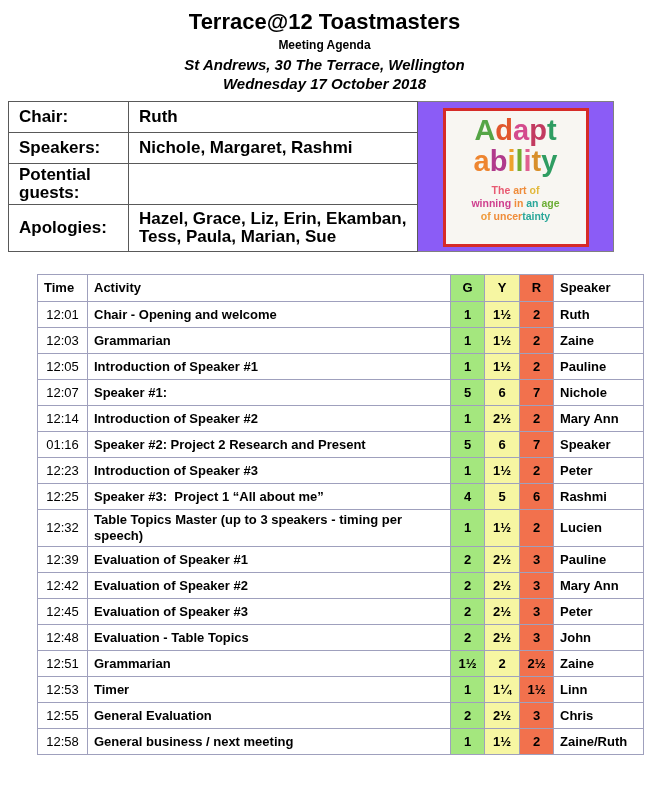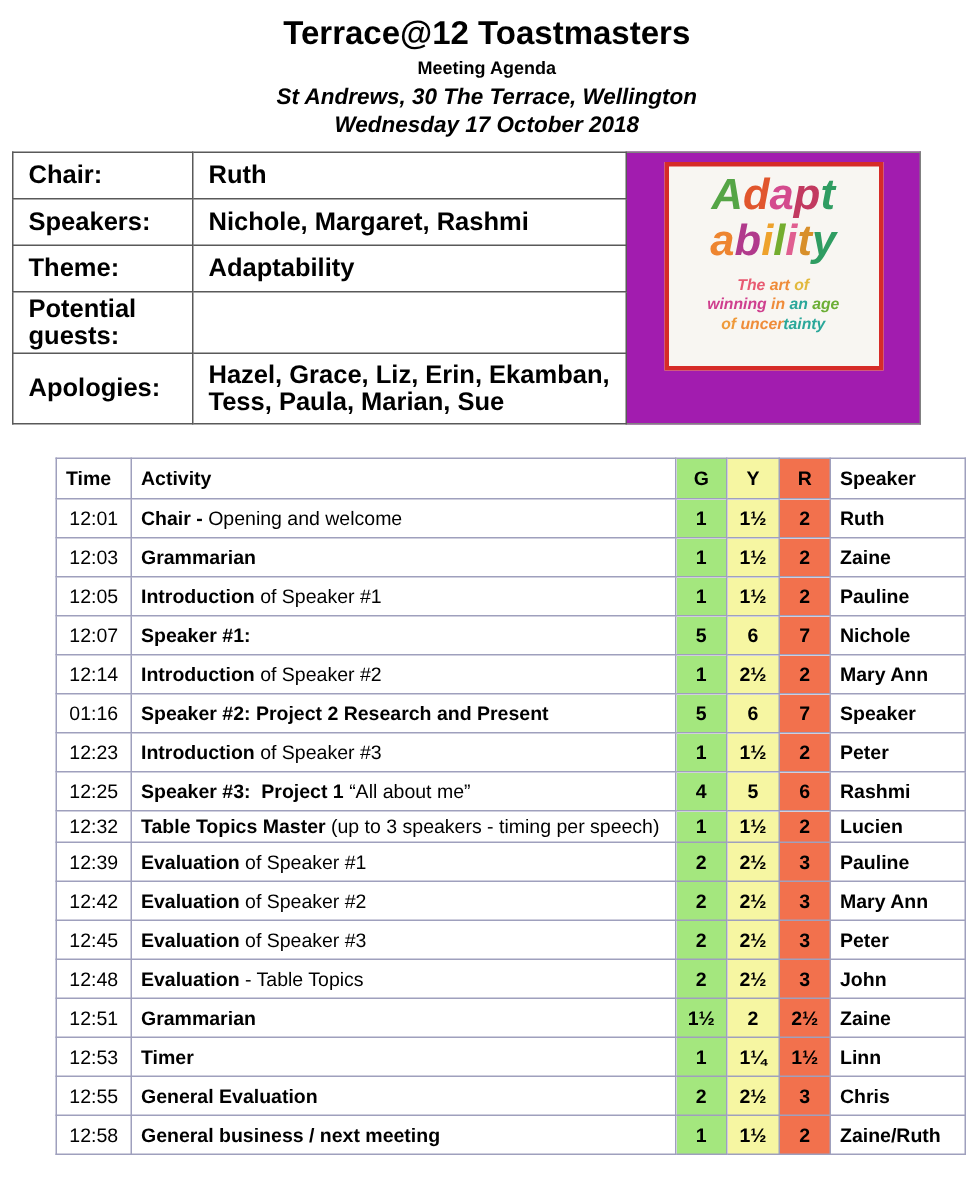--- a/index.html
+++ b/index.html
@@ -30,22 +30,21 @@
     border:1px solid var(--info-border);
     font-size:17px;font-weight:bold;
     padding:2px 6px 2px 10px;
     vertical-align:middle;line-height:18px;
   }
   .info-table td.info-label{width:120px;}
 
   .poster-cell{
     width:196px;
     border:1px solid #808080;border-left:none;
-    background:#a21caf;
-    font-style:italic;
+    background:#8b5cf6;
   }
   .poster{
     width:146px;height:139px;
     margin:6px auto 0;
     border:3px solid var(--poster-border);
     background:#f8f6f2;
     text-align:center;
     padding-top:4px;
   }
   .poster-line{font-size:29px;font-weight:bold;line-height:31px;letter-spacing:0;}
@@ -71,21 +70,21 @@
   td.cell-time{text-align:center;font-weight:normal;}
   td.cell-g,td.cell-y,td.cell-r{text-align:center;font-weight:bold;}
   td.cell-g{background:var(--g-bg);}
   td.cell-y{background:var(--y-bg);}
   td.cell-r{background:var(--r-bg);}
   th.col-g{background:var(--g-bg);text-align:center;}
   th.col-y{background:var(--y-bg);text-align:center;}
   th.col-r{background:var(--r-bg);text-align:center;}
   td.cell-speaker{font-weight:bold;}
   .seg-b{font-weight:bold;}
-  .seg-r{font-weight:normal;}
+  .seg-r{font-weight:bold;}
 </style>
 </head>
 <body>
 
 <div class="header">
   <div class="title">Terrace@12 Toastmasters</div>
   <div class="subtitle">Meeting Agenda</div>
   <div class="venue">St Andrews, 30 The Terrace, Wellington</div>
   <div class="date">Wednesday 17 October 2018</div>
 </div>
@@ -93,24 +92,20 @@
 <div class="info-section">
   <table class="info-table">
     <tbody>
         <tr style="height: 31px;">
           <td class="info-label">Chair:</td>
           <td class="info-value">Ruth</td>
         </tr>
         <tr style="height: 31px;">
           <td class="info-label">Speakers:</td>
           <td class="info-value">Nichole, Margaret, Rashmi</td>
-        </tr>
-        <tr style="height: 31px;">
-          <td class="info-label">Theme:</td>
-          <td class="info-value">Adaptability</td>
         </tr>
         <tr style="height: 40px;">
           <td class="info-label">Potential guests:</td>
           <td class="info-value"></td>
         </tr>
         <tr style="height: 47px;">
           <td class="info-label">Apologies:</td>
           <td class="info-value">Hazel, Grace, Liz, Erin, Ekamban, Tess, Paula, Marian, Sue</td>
         </tr>
       </tbody>

